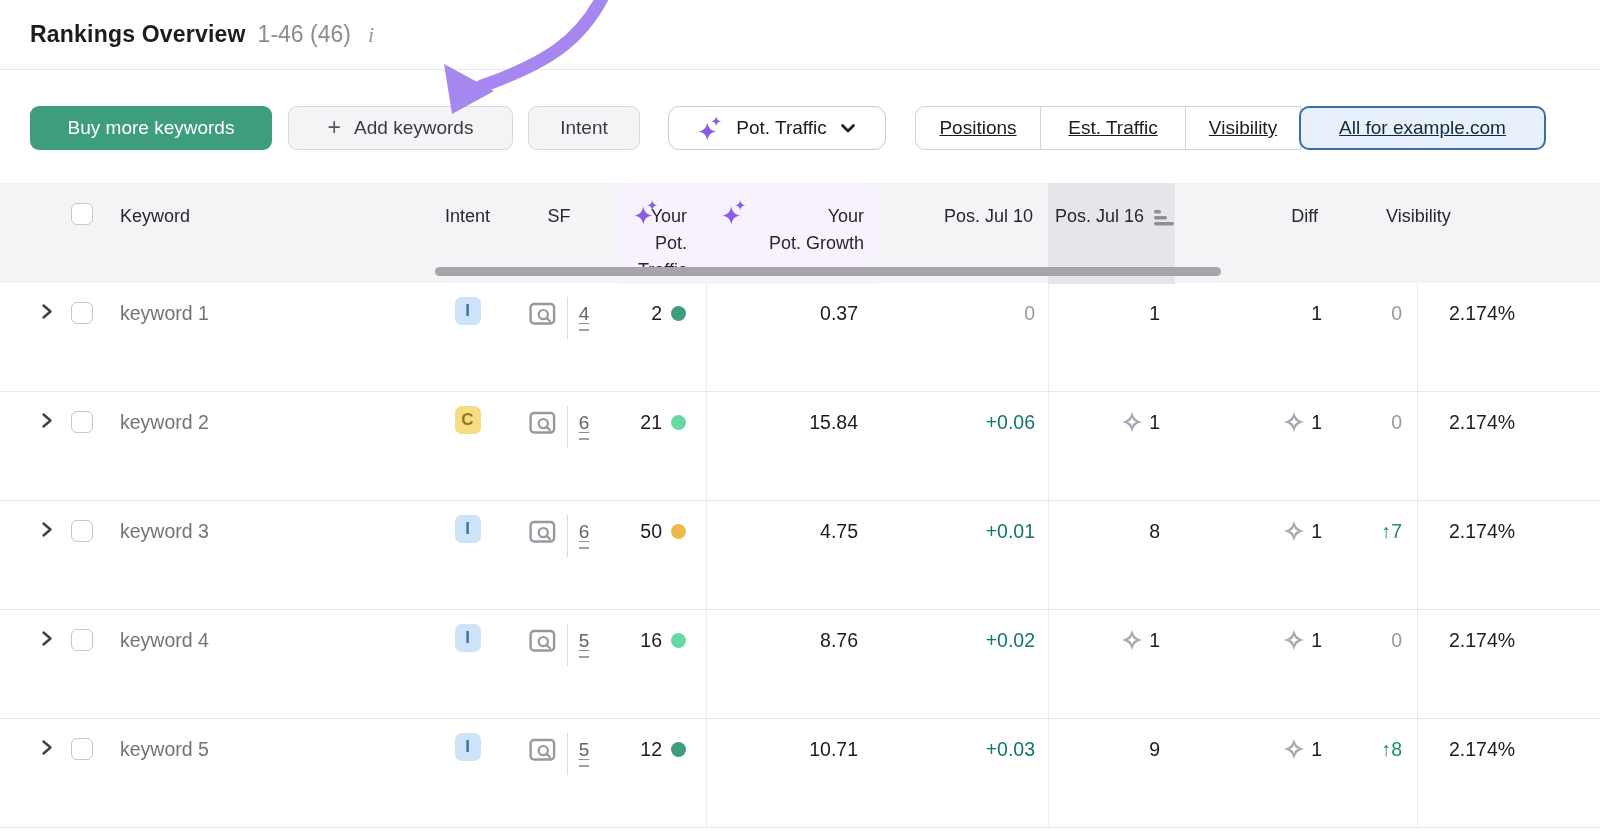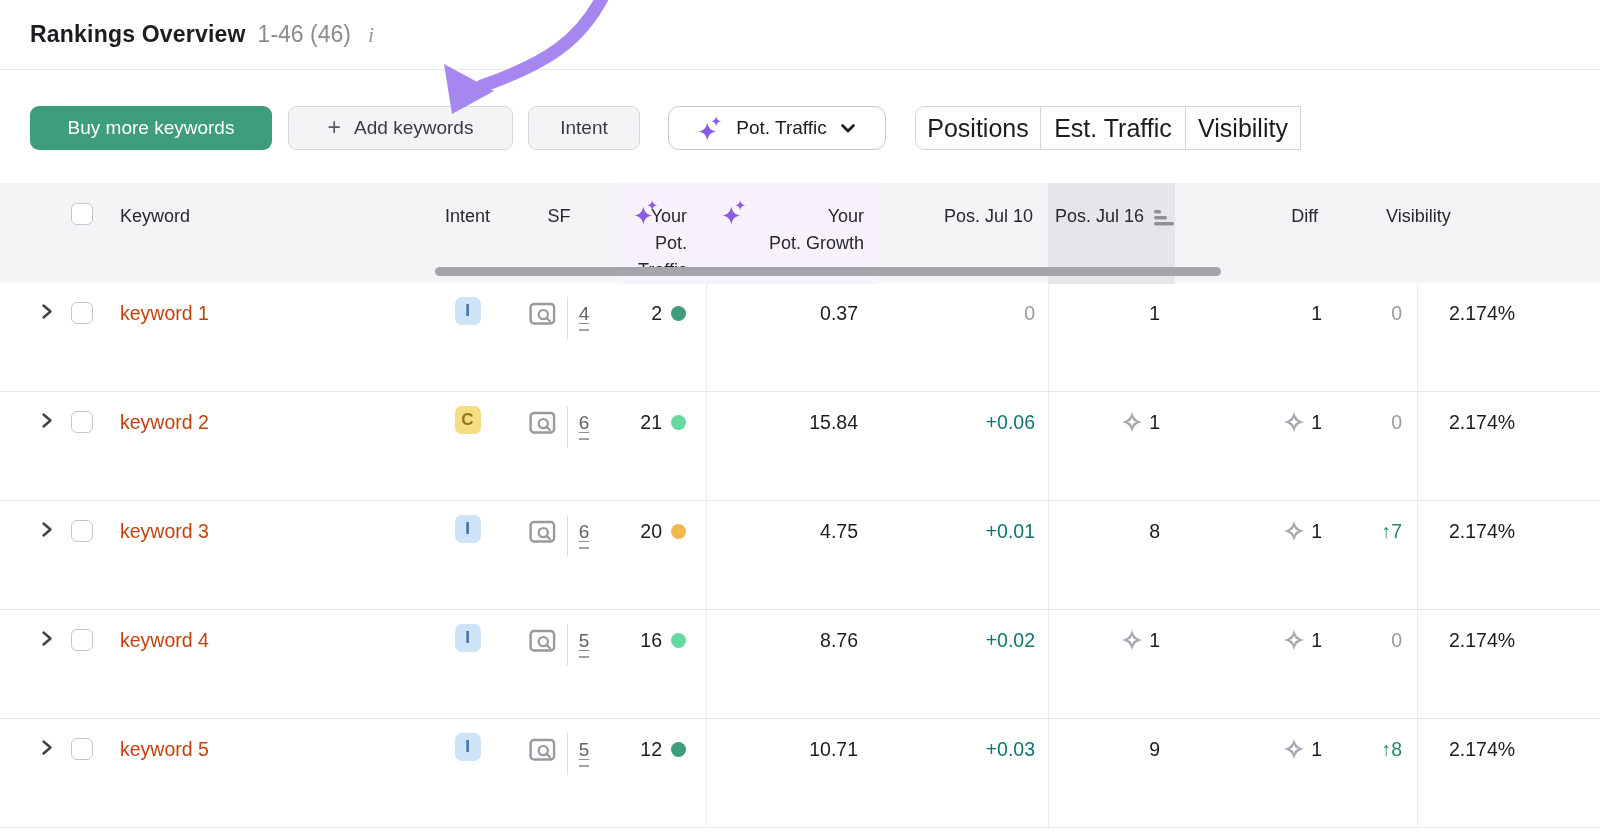--- a/index.html
+++ b/index.html
@@ -18,22 +18,22 @@
   
   .toolbar { display:flex; align-items:flex-end; padding-left:30px; margin-top:36px; height:44px; }
   .btn { height:44px; border-radius:9px; display:flex; align-items:center; justify-content:center; font-size:19px; cursor:pointer; }
   .btn-buy { width:242px; background:#3e9e7c; color:#fff; font-weight:500; }
   .btn-add { width:225px; margin-left:16px; background:#f4f4f6; border:1px solid #d8d8dc; color:#3a3a40; gap:13px; }
   .btn-actions { width:112px; margin-left:15px; background:#f4f4f6; border:1px solid #d8d8dc; color:#3a3a40; }
   .btn-metric { width:218px; margin-left:28px; background:#fff; border:1px solid #c9c9ce; border-radius:11px; gap:13px; }
   .plus-glyph { font-size:23px; color:#55555c; line-height:1; margin-top:-2px; }
 
   .tabs { display:flex; margin-left:29px; height:44px; }
-  .tab { display:flex; align-items:center; justify-content:center; font-size:25px; background:#fff;
-         border:1px solid #d4d4da; margin-left:-1px; cursor:pointer; color:#1c1c21; }
+  .tab { display:flex; align-items:center; justify-content:center; font-size:19px; background:#fff;
+         border:1px solid #d4d4da; margin-left:-1px; cursor:pointer; color:#1c1c21;text-decoration:underline; }
   .tab:nth-child(1){ width:126px; border-radius:10px 0 0 10px; margin-left:0; }
   .tab:nth-child(2){ width:146px; }
   .tab:nth-child(3){ width:116px; }
   .tab:nth-child(4){ width:247px; }
   .tab.selected { background:#e8f1fb; border:2px solid #3b6da8; border-radius:10px; margin-left:-2px; z-index:2; color:#14283d; }
 
   
   .table { margin-top:33px; width:1600px; }
   .grid-cols { display:grid; padding-left:28px;
     grid-template-columns:36px 36px 335px 65px 118px 88px 171px 171px 127px 158px 84px 183px; }
@@ -54,21 +54,21 @@
   .h-diff { text-align:right; padding-right:15px; }
   .h-vis { padding-left:53px; }
   .hscroll { position:absolute; left:435px; bottom:7px; width:786px; height:9px; border-radius:5px; background:#a5a5ab; cursor:pointer; }
 
   .trow { height:109px; border-bottom:1px solid #e8e8ea; background:#fff; }
   .cell { display:flex; align-items:flex-start; font-size:19.5px; line-height:28px; }
   .bd-left { border-left:1px solid #ececef; }
   .c-chevron { justify-content:center; padding-top:20px; cursor:pointer; }
   .c-check { justify-content:center; padding-top:19px; }
   .c-keyword { padding-left:20px; padding-top:16px; }
-  .c-keyword a { color:#c2410c; text-decoration:none; cursor:pointer; }
+  .c-keyword a { color:#737373; text-decoration:none; cursor:pointer; }
   .c-intent { justify-content:center; padding-top:14px; }
   .c-sf { justify-content:center; padding-top:14px; }
   .c-kd { justify-content:flex-end; padding-right:20px; padding-top:16px; gap:9px; }
   .c-traffic { justify-content:flex-end; padding-right:19px; padding-top:16px; }
   .c-growth { justify-content:flex-end; padding-right:13px; padding-top:16px; }
   .c-pos10 { justify-content:flex-end; padding-right:15px; padding-top:16px; gap:6px; }
   .c-pos16 { justify-content:flex-end; padding-right:11px; padding-top:16px; gap:6px; }
   .c-diff { justify-content:flex-end; padding-right:15px; padding-top:16px; }
   .c-vis { padding-left:31px; padding-top:16px; }
 
@@ -129,20 +129,23 @@
   <div class="tabs">
       <div class="tab">
         <span>Positions</span>
       </div>
       <div class="tab">
         <span>Est. Traffic</span>
       </div>
       <div class="tab">
         <span>Visibility</span>
       </div>
+      <div class="tab selected">
+        <span>All for example.com</span>
+      </div>
     </div>
 </div>
 
 <div class="table">
   <div class="thead grid-cols">
     <div class="hcell"></div>
     <div class="hcell c-check" style="padding-top:20px;display:flex;justify-content:center;">
       <span class="checkbox"></span>
     </div>
     <div class="hcell h-keyword">Keyword</div>
@@ -302,21 +305,21 @@
     <div class="cell c-sf">
       <svg class="sf-icon" width="27" height="24" viewBox="0 0 27 24">
         <rect x="1.6" y="2" width="23.5" height="19.5" rx="3.4" fill="none" stroke="#98989f" stroke-width="2.4"></rect>
         <circle cx="14.3" cy="12.6" r="4.6" fill="#fff" stroke="#98989f" stroke-width="2.2"></circle>
         <line x1="17.6" y1="15.9" x2="21" y2="19.3" stroke="#98989f" stroke-width="2.2" stroke-linecap="round"></line>
       </svg>
       <span class="sf-divider"></span>
       <span class="sf-num">6</span>
     </div>
     <div class="cell c-kd">
-      <span class="kd-num">20</span>
+      <span class="kd-num">50</span>
       <span class="kd-dot" style="background: rgb(240, 184, 75);"></span>
     </div>
     <div class="cell c-traffic bd-left">
       <span>4.75</span>
     </div>
     <div class="cell c-growth">
       <span class="growth growth-pos">+0.01</span>
     </div>
     <div class="cell c-pos10 bd-left">
 

